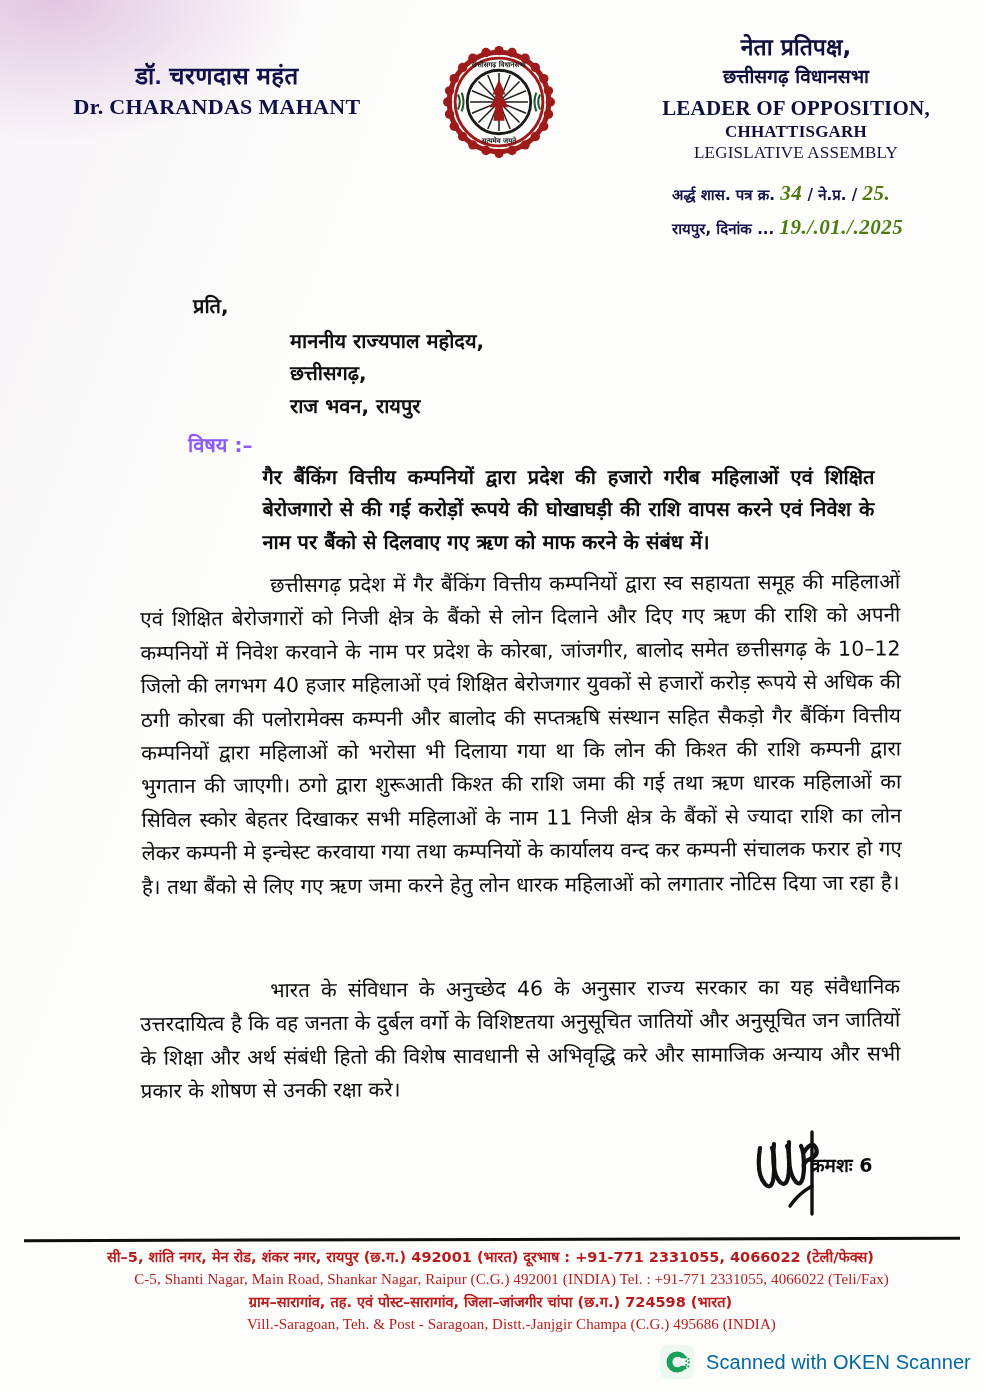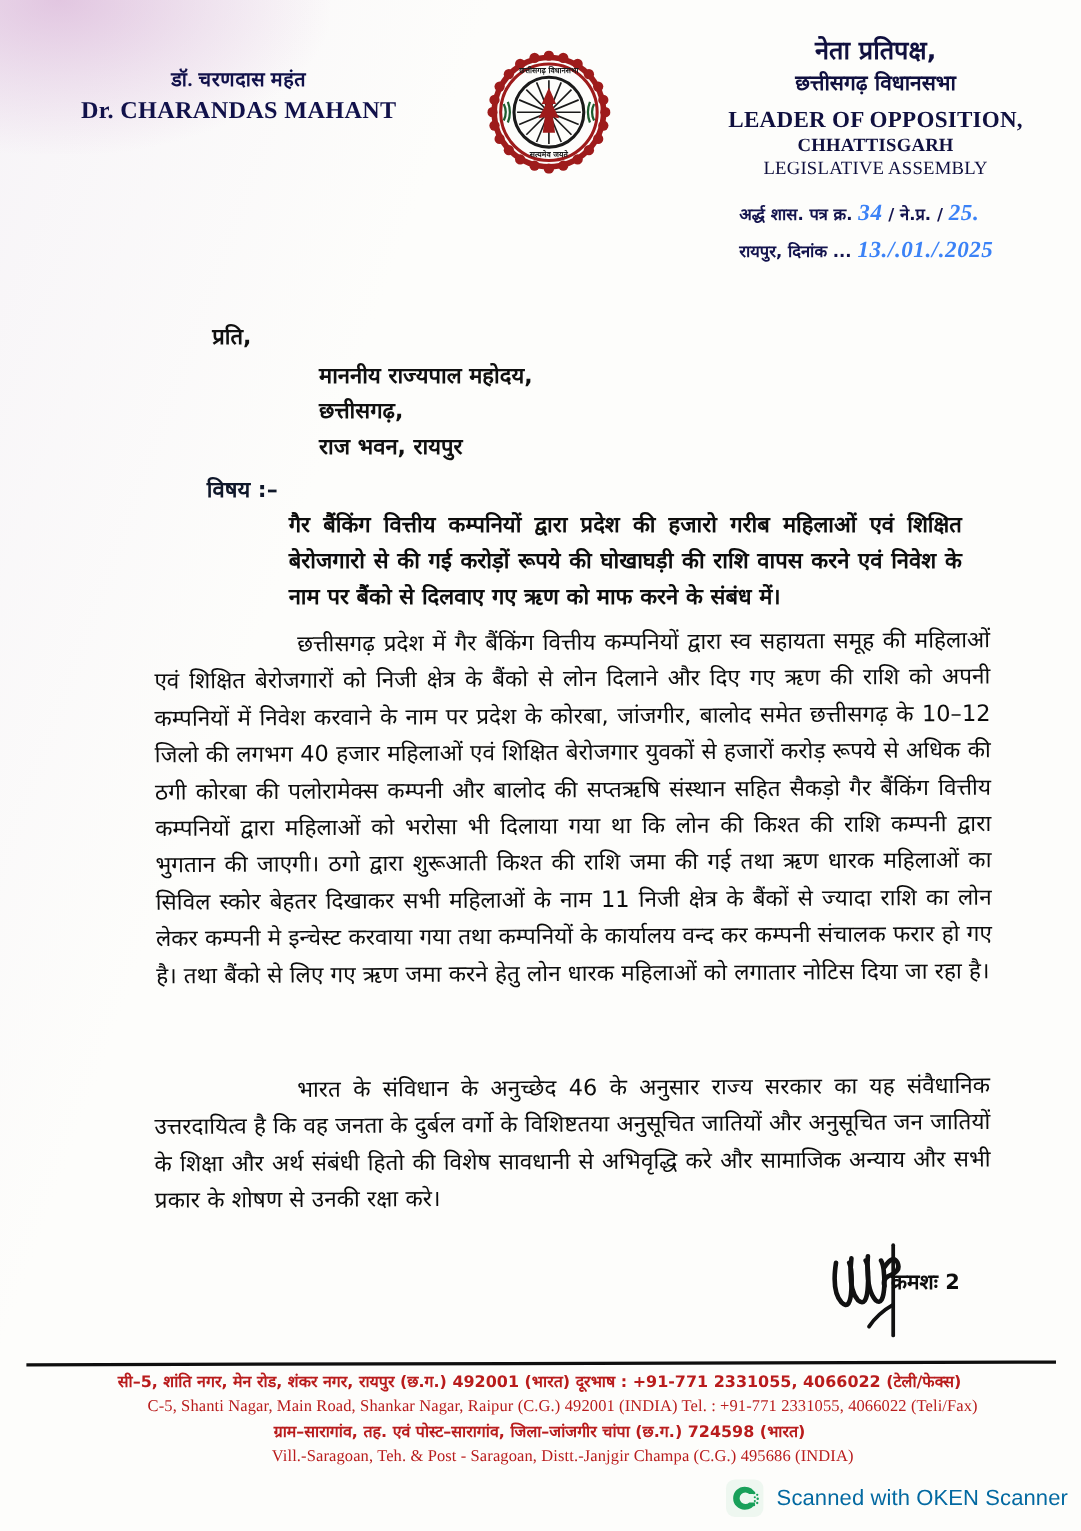--- a/index.html
+++ b/index.html
@@ -23,22 +23,22 @@
     position:absolute;inset:0;
     background:linear-gradient(110deg, rgba(246,243,247,0.9) 0%, rgba(253,253,251,0.2) 30%, rgba(252,252,250,0) 60%);
     pointer-events:none;
   }
 
   
   .letterhead{position:absolute;left:0;top:0;width:983px;height:250px;}
 
   .lh-left{position:absolute;left:52px;top:62px;width:330px;text-align:center;color:#11114a;}
   .lh-left .hi{
-    font-family:Liberation Serif, serif;
-    font-size:18px;font-weight:700;letter-spacing:.5px;line-height:1.15;
+    font-family:Liberation Sans, sans-serif;
+    font-size:24px;font-weight:700;letter-spacing:.5px;line-height:1.15;
   }
   .lh-left .en{
     font-family:"Liberation Serif", serif;
     font-size:22px;font-weight:700;letter-spacing:.3px;margin-top:4px;
   }
 
   .emblem{position:absolute;left:443px;top:46px;width:112px;height:112px;}
 
   .lh-right{position:absolute;right:22px;top:34px;width:330px;text-align:center;color:#10103f;}
   .lh-right .r1{font-family:"DejaVu Sans", sans-serif;font-size:23px;font-weight:700;line-height:1.2;}
@@ -49,35 +49,35 @@
 
   .refline{
     position:absolute;right:22px;width:330px;text-align:left;color:#13134d;
     font-family:"DejaVu Sans", sans-serif;font-size:15px;font-weight:600;white-space:nowrap;
   }
   .refline.a{top:181px;left:672px;width:auto;}
   .refline.b{top:215px;left:672px;width:auto;}
   .hand{
     font-family:"Liberation Serif", serif;
     font-style:italic;font-weight:700;font-size:21px;letter-spacing:.5px;
-    color:#3b82f6;
+    color:#4d7c0f;
   }
 
   
   .to-block{position:absolute;left:193px;top:292px;color:#101010;}
   .to-block .prati{
     font-family:"DejaVu Sans", sans-serif;font-size:20px;font-weight:600;
   }
   .addressee{position:absolute;left:290px;top:325px;color:#101010;
     font-family:"DejaVu Sans", sans-serif;font-size:20px;font-weight:700;line-height:1.62;}
   .addressee .l2,.addressee .l3{font-weight:600;}
 
   .subject{position:absolute;left:188px;top:430px;width:712px;display:flex;gap:10px;}
   .subject .label{
-    font-family:"DejaVu Sans", sans-serif;font-size:20px;font-weight:700;color:#0f172a;
+    font-family:"DejaVu Sans", sans-serif;font-size:20px;font-weight:700;color:#8b5cf6;
     white-space:nowrap;padding-top:1px;
   }
   .subject .text{
     font-family:"DejaVu Sans", sans-serif;font-size:20px;font-weight:700;color:#0d0d0d;
     line-height:1.62;text-align:justify;text-justify:inter-word;width:612px;margin-top:31px;
   }
 
   .para{
     position:absolute;left:140px;width:760px;
     font-family:"DejaVu Sans", sans-serif;font-size:20.5px;color:#0c0c0c;
@@ -221,21 +221,21 @@
     <div class="refline a">
       <span>अर्द्ध शास. पत्र क्र.</span>
       <span class="hand">34</span>
       <span>/ ने.प्र. /</span>
       <span class="hand">25.</span>
     </div>
 
     <div class="refline b">
       <span>रायपुर, दिनांक</span>
       <span>...</span>
-      <span class="hand">13./.01./.2025</span>
+      <span class="hand">19./.01./.2025</span>
     </div>
   </div>
 
   <div class="to-block">
     <div class="prati">प्रति,</div>
   </div>
 
   <div class="addressee">
     <div class="l1">माननीय राज्यपाल महोदय,</div>
     <div class="l2">छत्तीसगढ़,</div>
@@ -262,21 +262,21 @@
         <path d="M32 22 q-3 28 6 38 q8 7 9 -13 q1 -18 -2 -23"></path>
         <path d="M47 20 q-2 30 7 40 q7 6 8 -14 q0 -17 -3 -22"></path>
         <path d="M62 30 q8 -12 12 -4 q3 7 -6 11 q-8 3 -6 10"></path>
       </g>
       <g fill="none" stroke="#111" stroke-width="3.4" stroke-linecap="round">
         <path d="M70 10 L70 92"></path>
         <path d="M70 64 q-14 8 -22 20"></path>
       </g>
     </svg>
   </div>
-  <div class="contd">क्रमशः 2</div>
+  <div class="contd">क्रमशः 6</div>
 
   <div class="rule"></div>
   <div class="footer">
     <div class="fh">सी–5, शांति नगर, मेन रोड, शंकर नगर, रायपुर (छ.ग.) 492001 (भारत) दूरभाष : +91-771 2331055, 4066022 (टेली/फेक्स)</div>
     <div class="fe">C-5, Shanti  Nagar, Main Road, Shankar Nagar, Raipur (C.G.) 492001 (INDIA) Tel. : +91-771 2331055, 4066022 (Teli/Fax)</div>
     <div class="fh">ग्राम–सारागांव, तह. एवं पोस्ट–सारागांव, जिला–जांजगीर चांपा (छ.ग.) 724598  (भारत)</div>
     <div class="fe">Vill.-Saragoan, Teh. &amp; Post - Saragoan, Distt.-Janjgir Champa (C.G.) 495686 (INDIA)</div>
   </div>
 
   <div class="oken">

